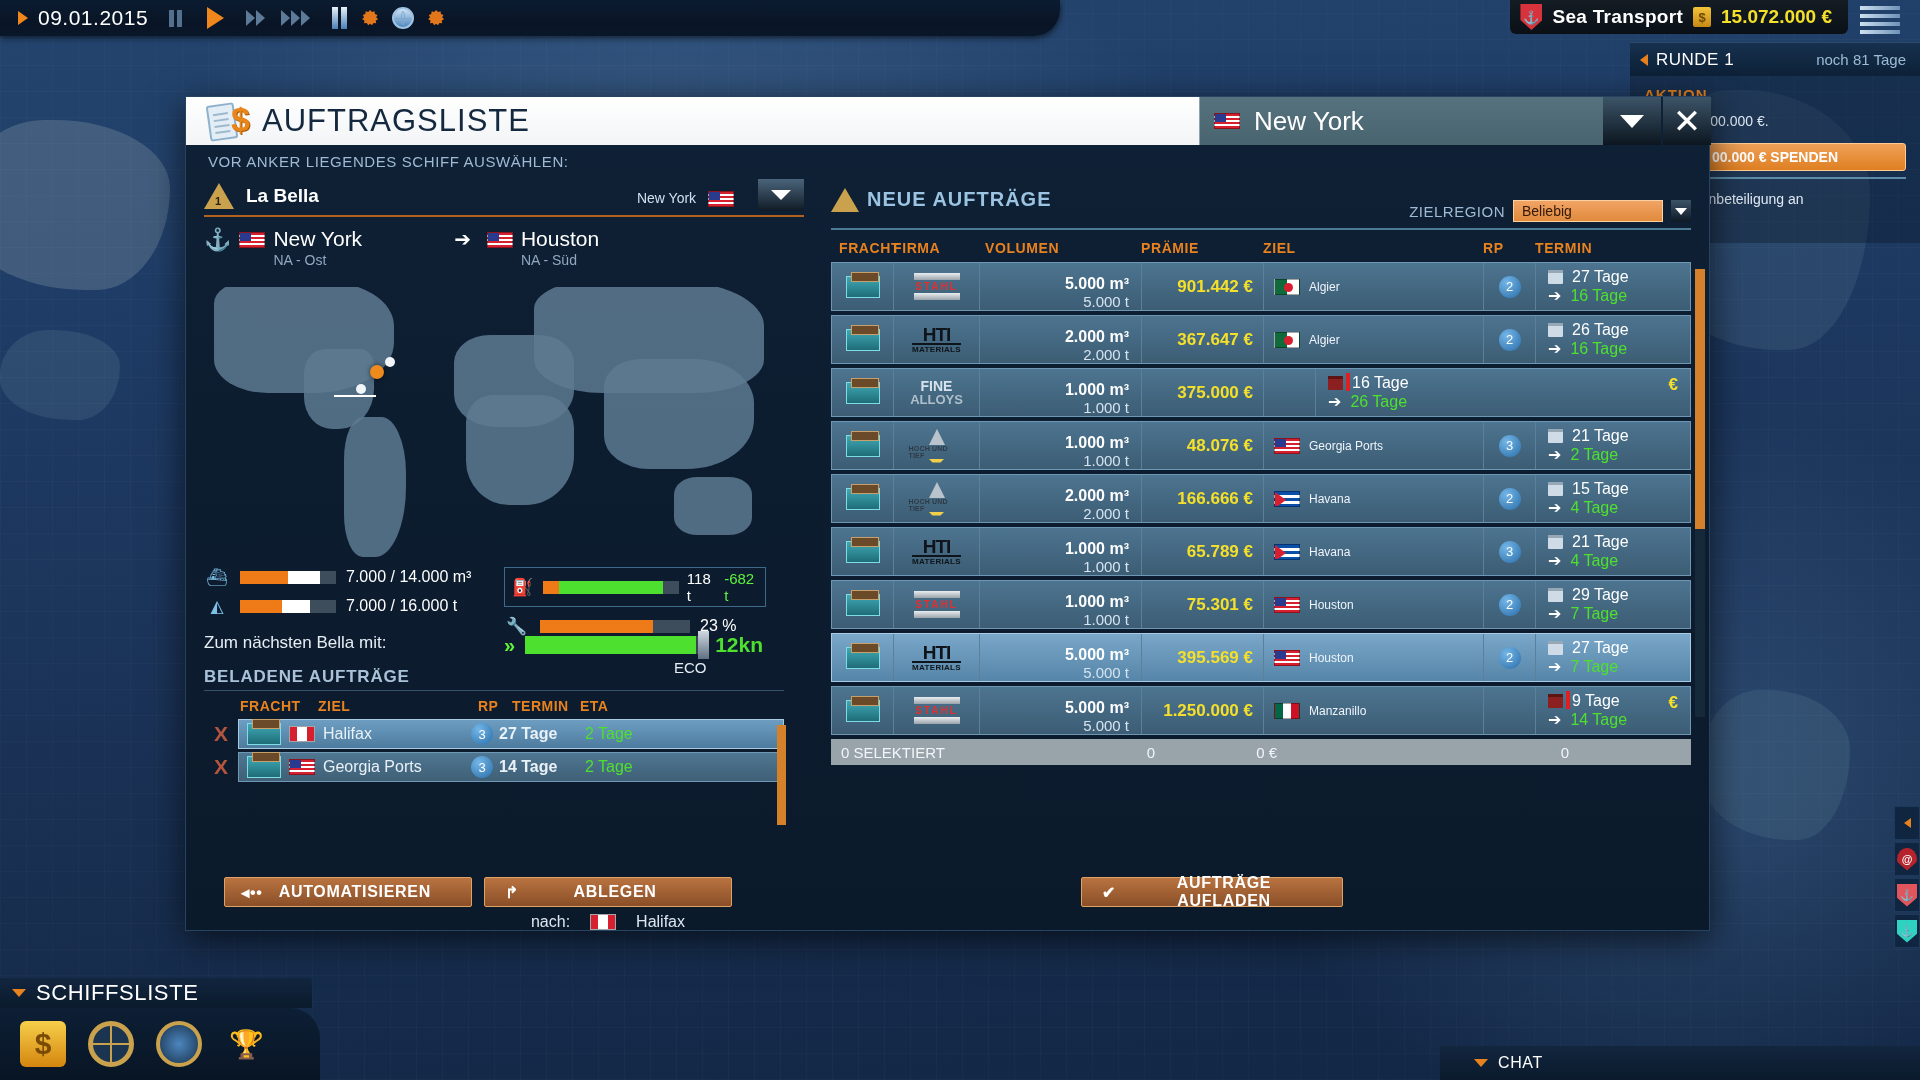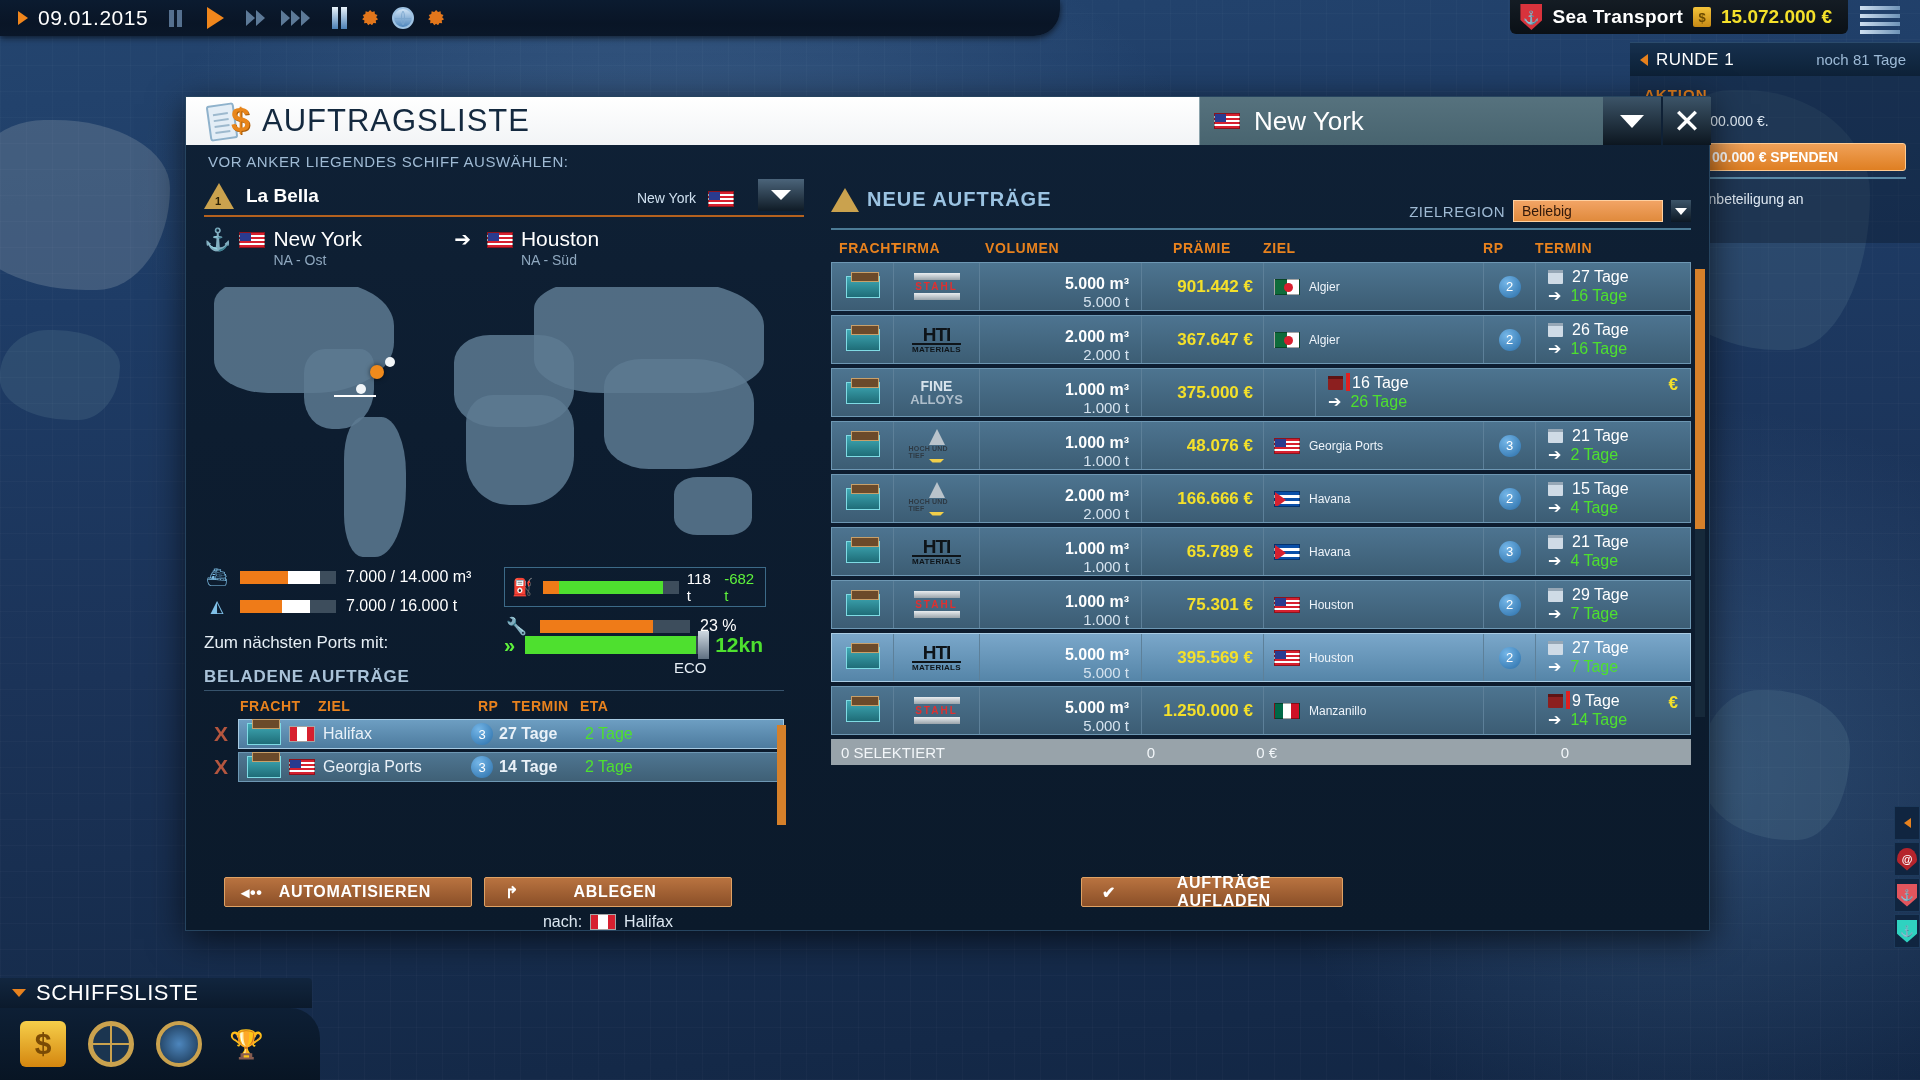--- a/index.html
+++ b/index.html
@@ -223,41 +223,41 @@
 
   
   .obtn{ height:30px;border:1px solid #e0a264;border-radius:2px;
      background:linear-gradient(180deg,#b97340,#8a4f28);
      display:flex;align-items:center;color:#fff;font-size:16px;font-weight:700;letter-spacing:.7px;cursor:pointer;}
   .obtn .ico{ width:54px;display:flex;align-items:center;justify-content:center;font-size:16px;}
   .obtn .lbl{ flex:1;text-align:center;padding-right:40px;}
   #btn-auto{ position:absolute; left:20px; top:700px; width:248px;}
   #btn-ablegen{ position:absolute; left:280px; top:700px; width:248px;}
   #nach{ position:absolute; left:280px; top:736px; width:248px; text-align:center; color:#dce7f1; font-size:16px;
-     display:flex;align-items:center;justify-content:center;gap:8px;}
+     display:flex;align-items:center;justify-content:center;gap:20px;}
 
   
   #rightcol{ position:absolute; left:645px; top:80px; width:860px; height:740px;}
   #nahead{ display:flex;align-items:center; gap:10px; border-bottom:2px solid #4c7b96; padding-bottom:6px;}
   #nahead .tri-badge{width:26px;height:24px;}
   #nahead .tri-badge .t{border-bottom-width:24px;border-left-width:14px;border-right-width:14px;}
   #natitle{ color:#9bc3e2; font-size:20px; font-weight:700; letter-spacing:1px;}
   #zielregion{ margin-left:auto; display:flex;align-items:center;gap:8px;margin-top:23px;}
   #zrlabel{ color:#9fbad4; font-size:15px; letter-spacing:.5px;}
   #zrselect{ width:150px;height:22px;background:linear-gradient(180deg,#f2a465,#e08a3c);
      border:1px solid #ffd0a0;display:flex;align-items:center;padding-left:8px;color:#30180a;font-size:14px;cursor:pointer;}
   #zrcaret{ width:20px;height:22px;background:linear-gradient(180deg,#3c5468,#0d1925);
      display:flex;align-items:center;justify-content:center;cursor:pointer;}
   #zrcaret .caret{width:0;height:0;border-top:7px solid #fff;border-left:6px solid transparent;border-right:6px solid transparent;}
 
   #ohead{ display:flex; color:#e8821e; font-size:14px; font-weight:700; letter-spacing:.6px; padding:10px 0 6px 0;}
   .oc-fracht{ width:62px; padding-left:8px;}
   .oc-firma{ width:86px;}
   .oc-vol{ width:162px; text-align:left; padding-left:6px;}
-  .oc-pram{ width:122px; text-align:center;}
+  .oc-pram{ width:122px; text-align:left;}
   .oc-ziel{ width:220px;}
   .oc-rp{ width:52px; text-align:left;}
   .oc-term{ width:140px;}
 
   .orow{ display:flex;align-items:center;height:49px;margin-bottom:4px;
      background:linear-gradient(180deg,#4d7490,#3c5d74); border:1px solid #6d97b3;}
   .orow.sel{ background:linear-gradient(180deg,#7aa7ca,#5585a8); border-color:#a9cce4;}
   .of-fracht{ width:62px; display:flex;align-items:center;justify-content:center; border-right:1px solid #5d8099;height:100%;}
   .of-firma{ width:86px; display:flex;align-items:center;justify-content:center; border-right:1px solid #5d8099;height:100%;}
   .of-vol{ width:162px; height:100%; display:flex;flex-direction:column;justify-content:center;align-items:flex-end;padding-right:12px;border-right:1px solid #5d8099;}
@@ -392,20 +392,24 @@
       </div>
     <div class="railbtn">
         <span class="cshield" style="background:#2fd2c0;">⚓</span>
       </div>
   </div>
 
   <div id="shiplistbar">
     <span class="caret-down"></span>
     <span>SCHIFFSLISTE</span>
   </div>
+  <div id="chatbar">
+    <span class="caret-down"></span>
+    <span>CHAT</span>
+  </div>
   <div id="bottomicons">
     <div class="bicon bi-dollar">$</div>
     <div class="bicon bi-wheel"></div>
     <div class="bicon bi-target"></div>
     <div class="bicon bi-trophy">🏆</div>
   </div>
 
   <div id="dialog">
     <div id="dlg-title">
       <div class="clipboard">
@@ -501,21 +505,21 @@
             <span class="sval green" style="font-size:15px;margin-left:auto;">-682 t</span>
           </div>
           <div class="statrow" style="margin-top:6px;">
             <span class="sicon">🔧</span>
             <span class="bar-lg">
                 <i style="width:75%;background:#ef7b18"></i>
               </span>
             <span class="sval">23 %</span>
           </div>
         </div>
-        <div id="nexttarget">Zum nächsten Ports mit:</div>
+        <div id="nexttarget">Zum nächsten Bella mit:</div>
         <div id="speedrow">
           <span class="chev">»</span>
           <span class="speedbar">
               <i></i>
               <u></u>
             </span>
           <span id="speedval">12kn</span>
         </div>
         <div id="eco">ECO</div>
       </div>

